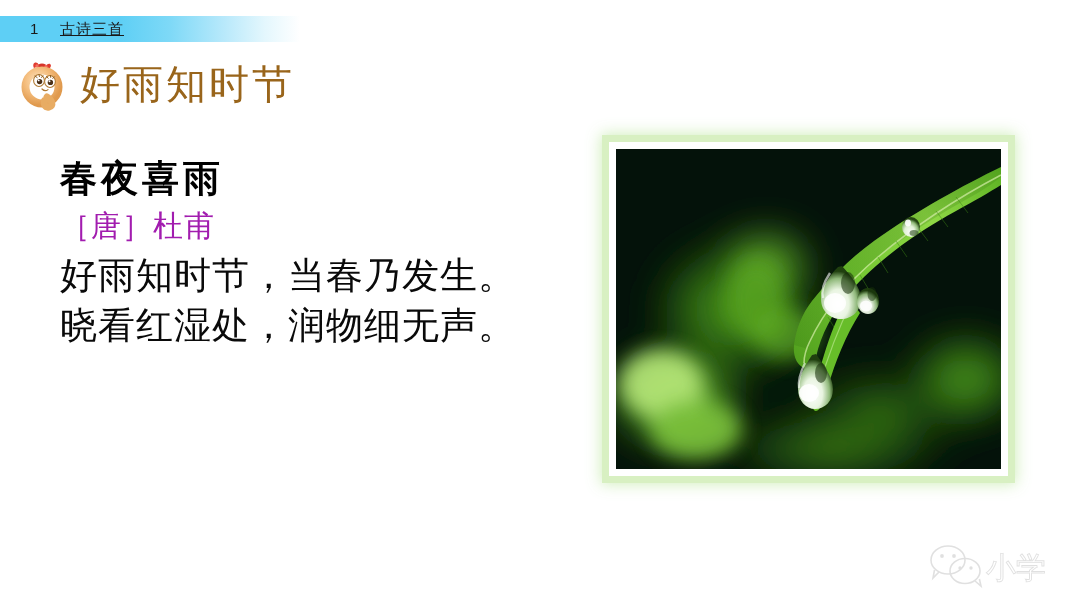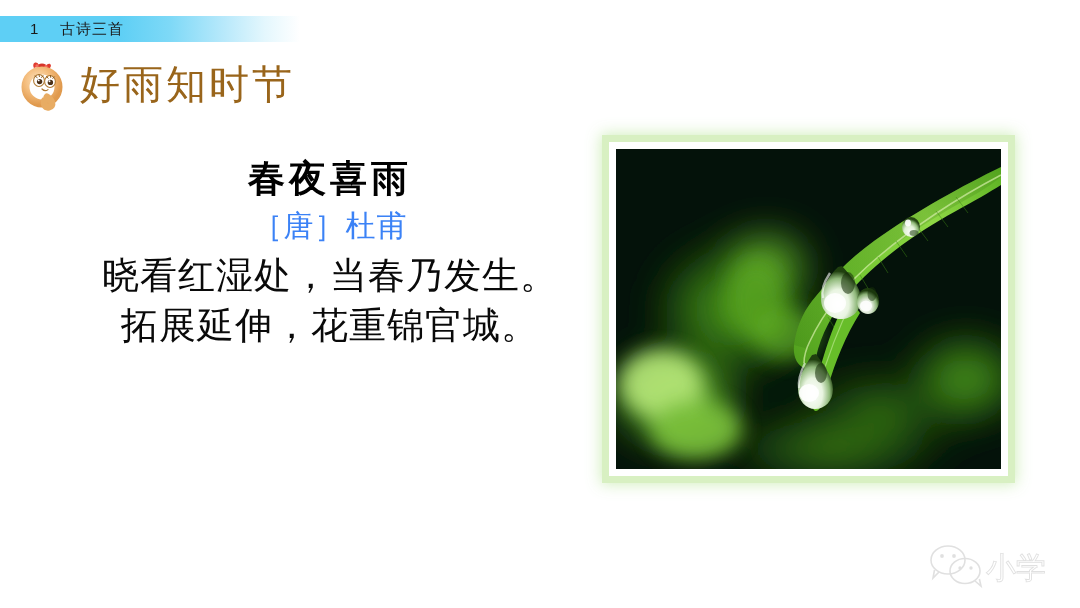--- a/index.html
+++ b/index.html
@@ -43,20 +43,21 @@
   }
   #header-title {
     position: absolute;
     left: 60px;
     top: 17px;
     font-size: 15px;
     color: #1a1a1a;
     font-family: "Liberation Sans", "DejaVu Sans", sans-serif;
     line-height: 24px;
     letter-spacing: 1px;
+    text-decoration: underline;
   }
 
   
   #section-heading {
     position: absolute;
     left: 16px;
     top: 56px;
     display: flex;
     align-items: center;
   }
@@ -77,35 +78,35 @@
     font-family: "DejaVu Sans", "Liberation Sans", sans-serif;
     white-space: nowrap;
   }
 
   
   #poem-block {
     position: absolute;
     left: 60px;
     top: 155px;
     width: 540px;
-    text-align: center;
+    text-align: left;
   }
   #poem-title {
     font-size: 37px;
     line-height: 48px;
     font-weight: bold;
     color: #000000;
     letter-spacing: 4px;
     font-family: "DejaVu Sans", "Liberation Sans", sans-serif;
   }
   #poem-author {
     margin-top: 4px;
     font-size: 30px;
     line-height: 38px;
-    color: #3b82f6;
+    color: #a21caf;
     letter-spacing: 1px;
     font-family: "DejaVu Serif", "Liberation Serif", serif;
   }
   #poem-lines {
     margin-top: 6px;
   }
   .poem-line {
     font-size: 37px;
     line-height: 50px;
     color: #0a0a0a;
@@ -193,22 +194,22 @@
       <path d="M26 33 q3 3 6 0.6" stroke="#b07a33" stroke-width="1.2" fill="none" stroke-linecap="round"></path>
     </svg>
   </div>
   <div id="section-heading-label">好雨知时节</div>
 </div>
 
 <div id="poem-block">
   <div id="poem-title">春夜喜雨</div>
   <div id="poem-author">［唐］杜甫</div>
   <div id="poem-lines">
-    <div class="poem-line">晓看红湿处，当春乃发生。</div>
-    <div class="poem-line">拓展延伸，花重锦官城。</div>
+    <div class="poem-line">好雨知时节，当春乃发生。</div>
+    <div class="poem-line">晓看红湿处，润物细无声。</div>
   </div>
 </div>
 
 <div id="photo-frame">
   <div id="photo-inner">
     <svg id="photo-svg" width="385" height="320" viewBox="0 0 385 320" xmlns="http://www.w3.org/2000/svg">
       <defs>
         <radialGradient id="bgBlob1" cx="50%" cy="50%" r="50%">
           <stop offset="0%" stop-color="#56a81e"></stop>
           <stop offset="60%" stop-color="#2c6a11" stop-opacity="0.75"></stop>

